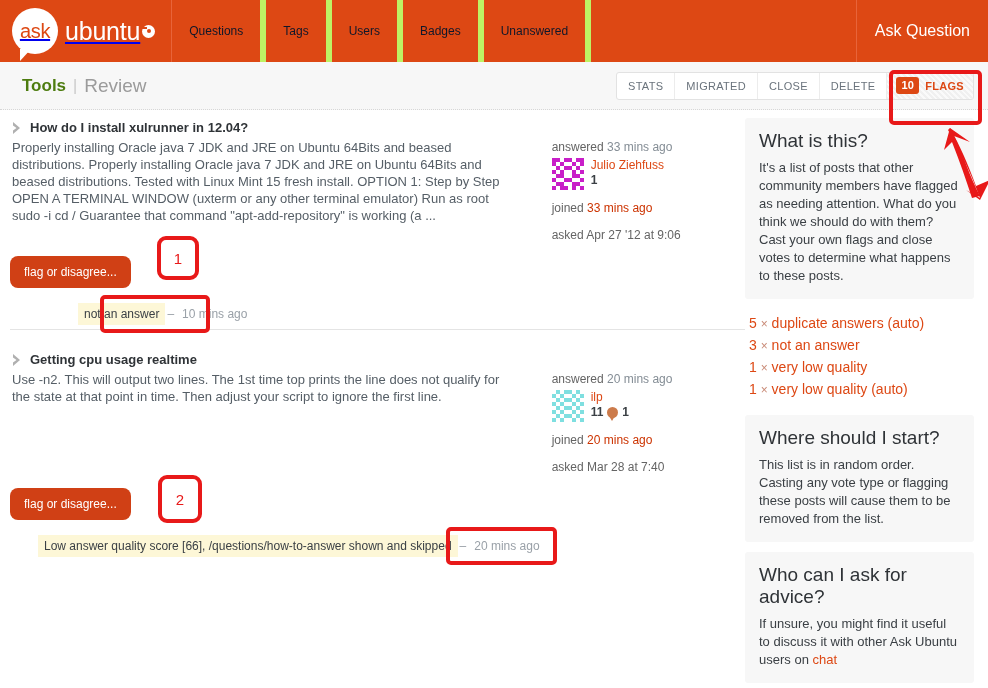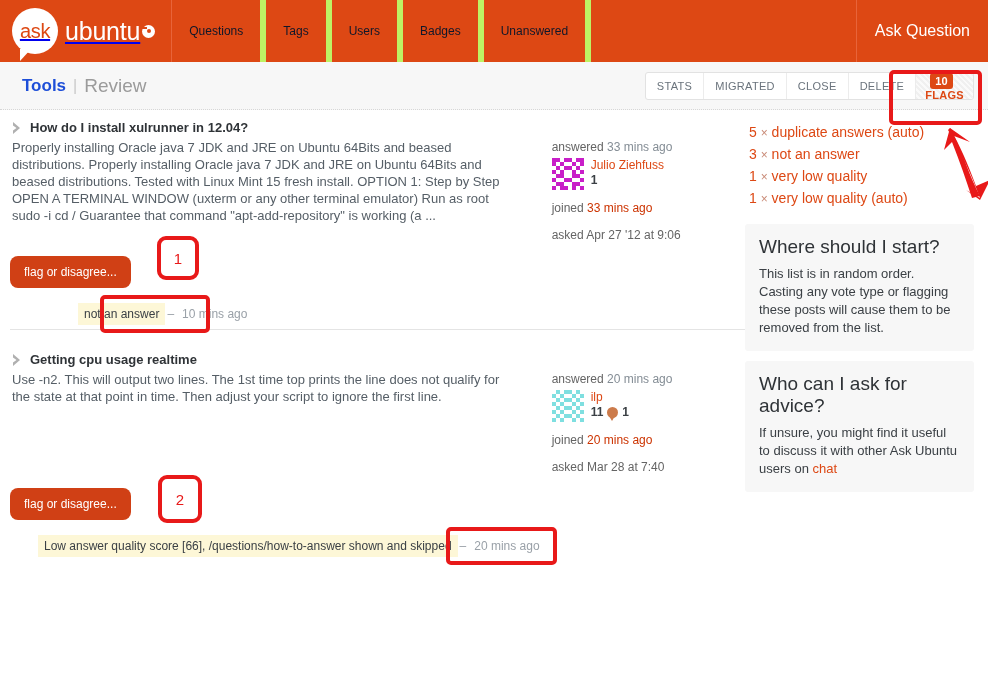--- a/index.html
+++ b/index.html
@@ -86,21 +86,21 @@
   
   .toolsbar {
     height: 48px;
     background: #f7f7f7;
     border-bottom: 1px dotted #d6d6d6;
     display: flex; align-items: center;
     padding: 0 14px 0 22px;
     position: relative;
   }
   .tools-title {
-    font-size: 17px; font-weight: bold; color: #1d4ed8;
+    font-size: 17px; font-weight: bold; color: #4d7c0f;
   }
   .tools-sep { color: #c9c9c9; margin: 0 7px; font-size: 16px; }
   .tools-sub { font-size: 19px; color: #9b9b9b; }
   .tools-right {
     margin-left: auto;
     display: flex; align-items: stretch;
     background: #ffffff;
     border: 1px solid #e2e2e2;
     border-radius: 3px;
     height: 28px;
@@ -115,21 +115,20 @@
     text-decoration: none;
     white-space: nowrap;
   }
   .tool-tab:last-child { border-right: none; }
   .tool-tab.active {
     background-image: repeating-linear-gradient(
       45deg, #f0f0f0 0 2px, #fafafa 2px 4px);
     color: #dd4814;
     font-weight: bold;
     padding: 0 9px;
-    flex-direction: column;
   }
   .flag-count {
     background: #dd4814;
     color: #ffffff;
     font-size: 11px; font-weight: bold;
     border-radius: 3px;
     padding: 2px 5px;
     margin-right: 6px;
     line-height: 1.1;
   }
@@ -536,20 +535,24 @@
         <span class="dash">–</span>
         <span class="flag-reason-time">20 mins ago</span>
         <div class="anno-box" style="left:436px; top:-8px; width:111px; height:38px;"></div>
       </div>
     </div>
 
   </div>
 
   <div class="sidebar">
 
+    <div class="side-card">
+      <h2 class="side-h">What is this?</h2>
+      <p class="side-p">It's a list of posts that other community members have flagged as needing attention. What do you think we should do with them? Cast your own flags and close votes to determine what happens to these posts.</p>
+    </div>
 
     <div class="side-card plain">
       <div class="flag-stat">
         <span>5</span>
         <span class="x">×</span>
         <a href="#">duplicate answers (auto)</a>
       </div>
       <div class="flag-stat">
         <span>3</span>
         <span class="x">×</span>

